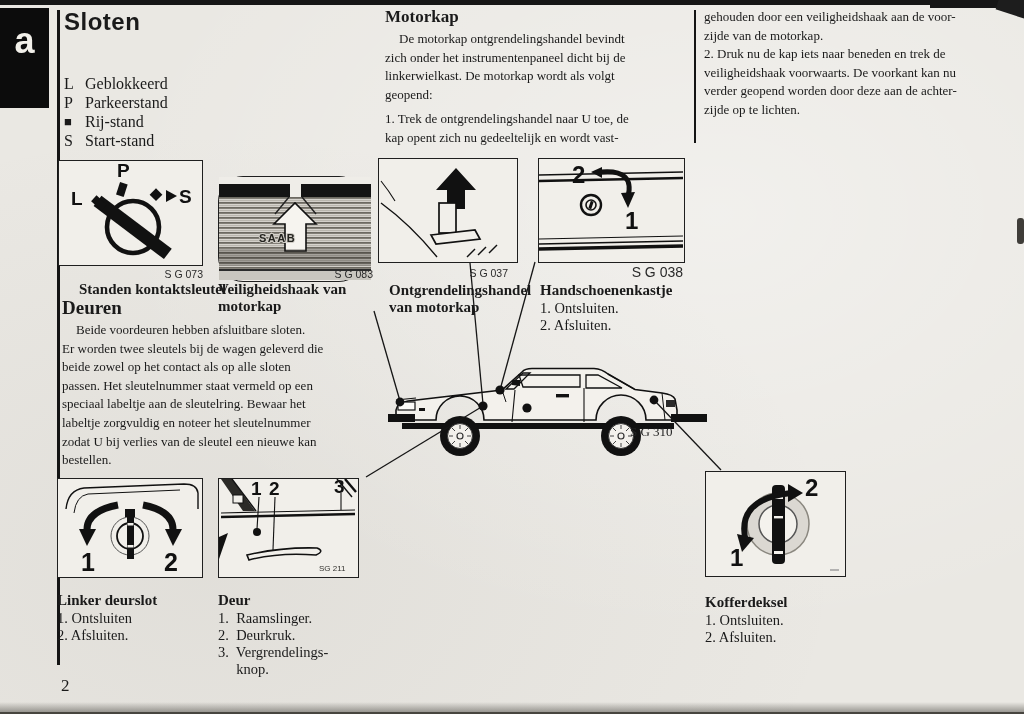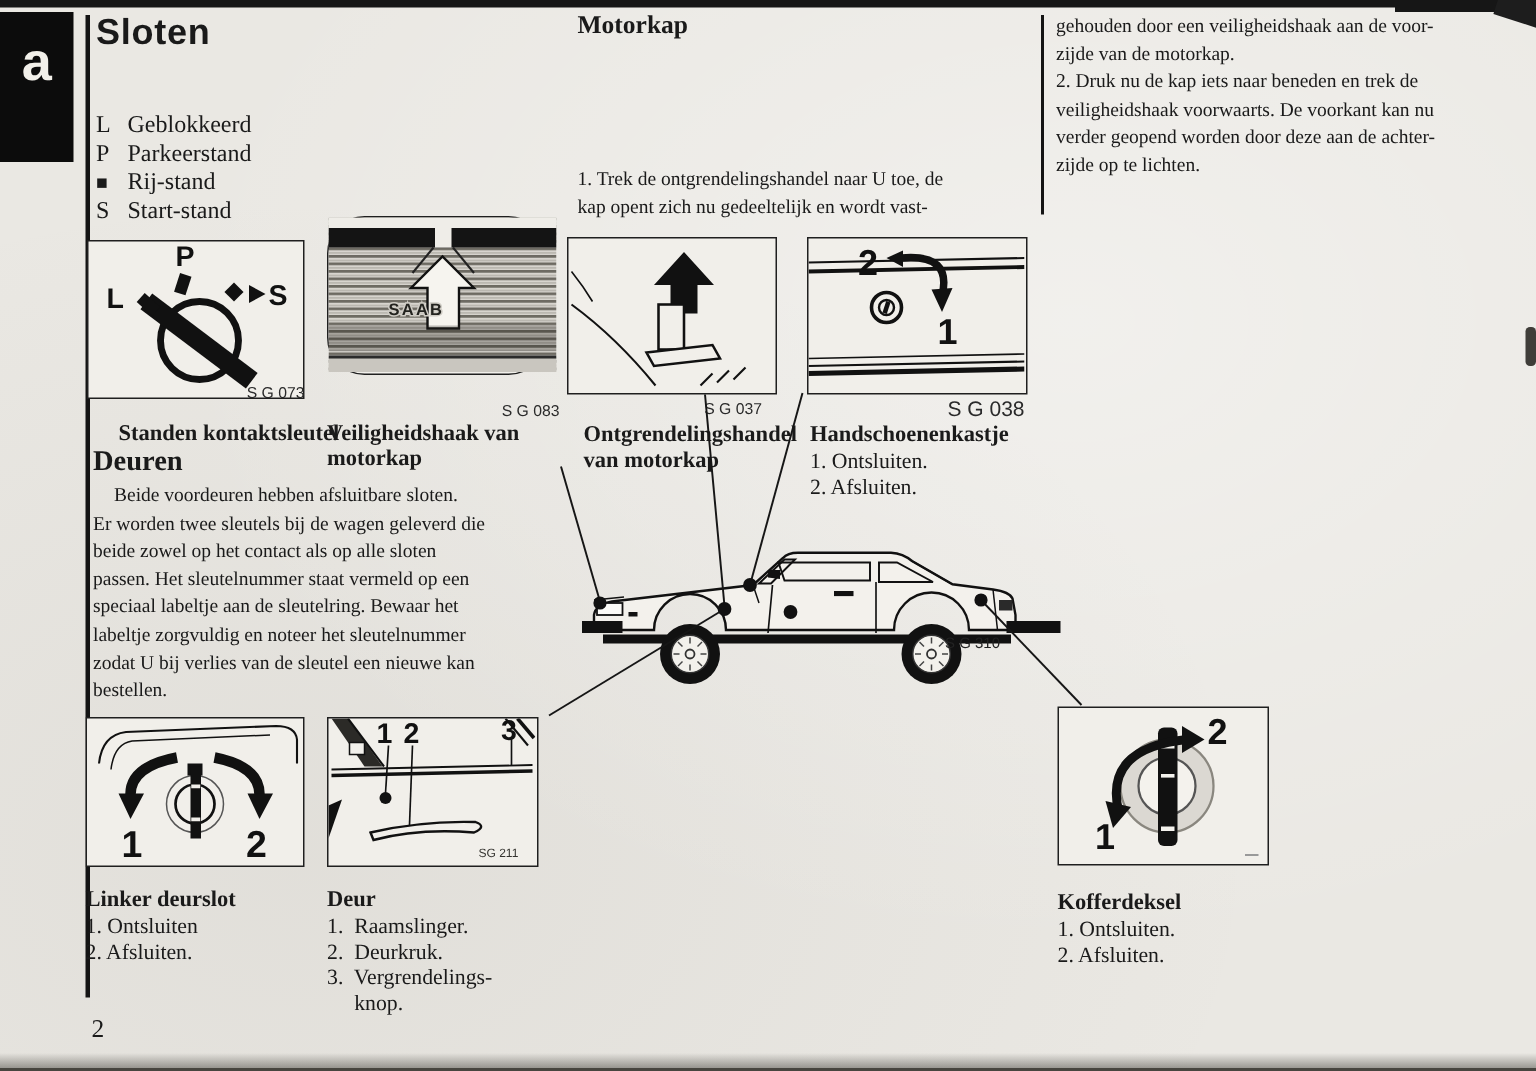--- a/index.html
+++ b/index.html
@@ -69,20 +69,24 @@
       <span class="legend-key" style="font-size:13px;">■</span>
       <span>Rij-stand</span>
     </div>
     <div class="legend-row">
       <span class="legend-key">S</span>
       <span>Start-stand</span>
     </div>
   </div>
 
   <div class="abs h-bold" style="left:385px;top:7px;font-size:17px;">Motorkap</div>
+  <div class="abs body-text pre indent" style="left:385px;top:30px;">De motorkap ontgrendelingshandel bevindt
+zich onder het instrumentenpaneel dicht bij de
+linkerwielkast. De motorkap wordt als volgt
+geopend:</div>
   <div class="abs body-text pre" style="left:385px;top:110px;">1. Trek de ontgrendelingshandel naar U toe, de
 kap opent zich nu gedeeltelijk en wordt vast-</div>
 
   <div class="abs body-text pre" style="left:704px;top:8px;">gehouden door een veiligheidshaak aan de voor-
 zijde van de motorkap.
 2. Druk nu de kap iets naar beneden en trek de
 veiligheidshaak voorwaarts. De voorkant kan nu
 verder geopend worden door deze aan de achter-
 zijde op te lichten.</div>
 
@@ -92,24 +96,24 @@
       <rect x="30" y="60" width="88" height="13" fill="#111" transform="rotate(37 74 66)"></rect>
       <rect x="33" y="38" width="14" height="8" fill="#111" transform="rotate(42 40 42)"></rect>
       <rect x="59" y="22" width="8" height="13" fill="#111" transform="rotate(18 63 28)"></rect>
       <rect x="93" y="29" width="9" height="9" fill="#111" transform="rotate(45 97 33)"></rect>
       <polygon points="107,29 118,35 107,41" fill="#111"></polygon>
       <text x="12" y="44" font-size="19" font-weight="bold" fill="#111">L</text>
       <text x="58" y="16" font-size="19" font-weight="bold" fill="#111">P</text>
       <text x="120" y="42" font-size="19" font-weight="bold" fill="#111">S</text>
     </svg>
   </div>
-  <div class="figcode" style="left:103px;top:256px;width:100px;">S G 073</div>
+  <div class="figcode" style="left:103px;top:268px;width:100px;">S G 073</div>
   <div class="figcap" style="left:58px;top:281px;padding-left:21px;">Standen kontaktsleutel</div>
 
-  <div class="figbox" style="left:218px;top:144px;width:146px;height:106px;border-radius:25px;">
+  <div class="figbox" style="left:218px;top:176px;width:146px;height:106px;border-radius:25px;">
     <svg width="152" height="103" viewBox="0 0 152 103">
       <defs>
         <pattern id="stripes" width="6" height="5" patternUnits="userSpaceOnUse">
           <rect width="6" height="5" fill="#d7d4ce"></rect>
           <rect y="0" width="6" height="1.8" fill="#6d6a62"></rect>
           <rect y="3.2" width="6" height="0.9" fill="#b2afa7"></rect>
         </pattern>
       </defs>
       <rect x="0" y="0" width="152" height="103" fill="url(#stripes)"></rect>
       <rect x="0" y="0" width="152" height="7" fill="#efede8"></rect>
@@ -215,21 +219,21 @@
       <rect x="168" y="42" width="13" height="3.4" fill="#111"></rect>
       <polygon points="124,28 132,28 132,34 124,33" fill="#111"></polygon>
       <rect x="10" y="50" width="17" height="8" fill="#fbfaf7" stroke="#111" stroke-width="1.2"></rect>
       <line x1="8" y1="48" x2="28" y2="46" stroke="#111" stroke-width="1.1"></line>
       <rect x="278" y="48" width="9" height="7" fill="#2a2a2a"></rect>
       <line x1="274" y1="41" x2="277" y2="68" stroke="#111" stroke-width="1"></line>
       <line x1="114" y1="38" x2="118" y2="50" stroke="#111" stroke-width="1"></line>
       <rect x="31" y="56" width="6" height="3" fill="#111"></rect>
     </svg>
   </div>
-  <div class="abs sans" style="left:630px;top:424px;font-size:10px;color:#222;">S G 310</div>
+  <div class="abs sans" style="left:630px;top:424px;font-size:13px;color:#222;font-family:Liberation Serif, serif;">S G 310</div>
 
   <svg class="abs" style="left:0;top:0;pointer-events:none;" width="1024" height="714">
     <g stroke="#161616" stroke-width="1.3">
       <line x1="374" y1="311" x2="400" y2="401"></line>
       <line x1="470" y1="263" x2="483" y2="404"></line>
       <line x1="535" y1="262" x2="500" y2="390"></line>
       <line x1="483" y1="406" x2="366" y2="477"></line>
       <line x1="654" y1="400" x2="721" y2="470"></line>
     </g>
     <g fill="#111">

